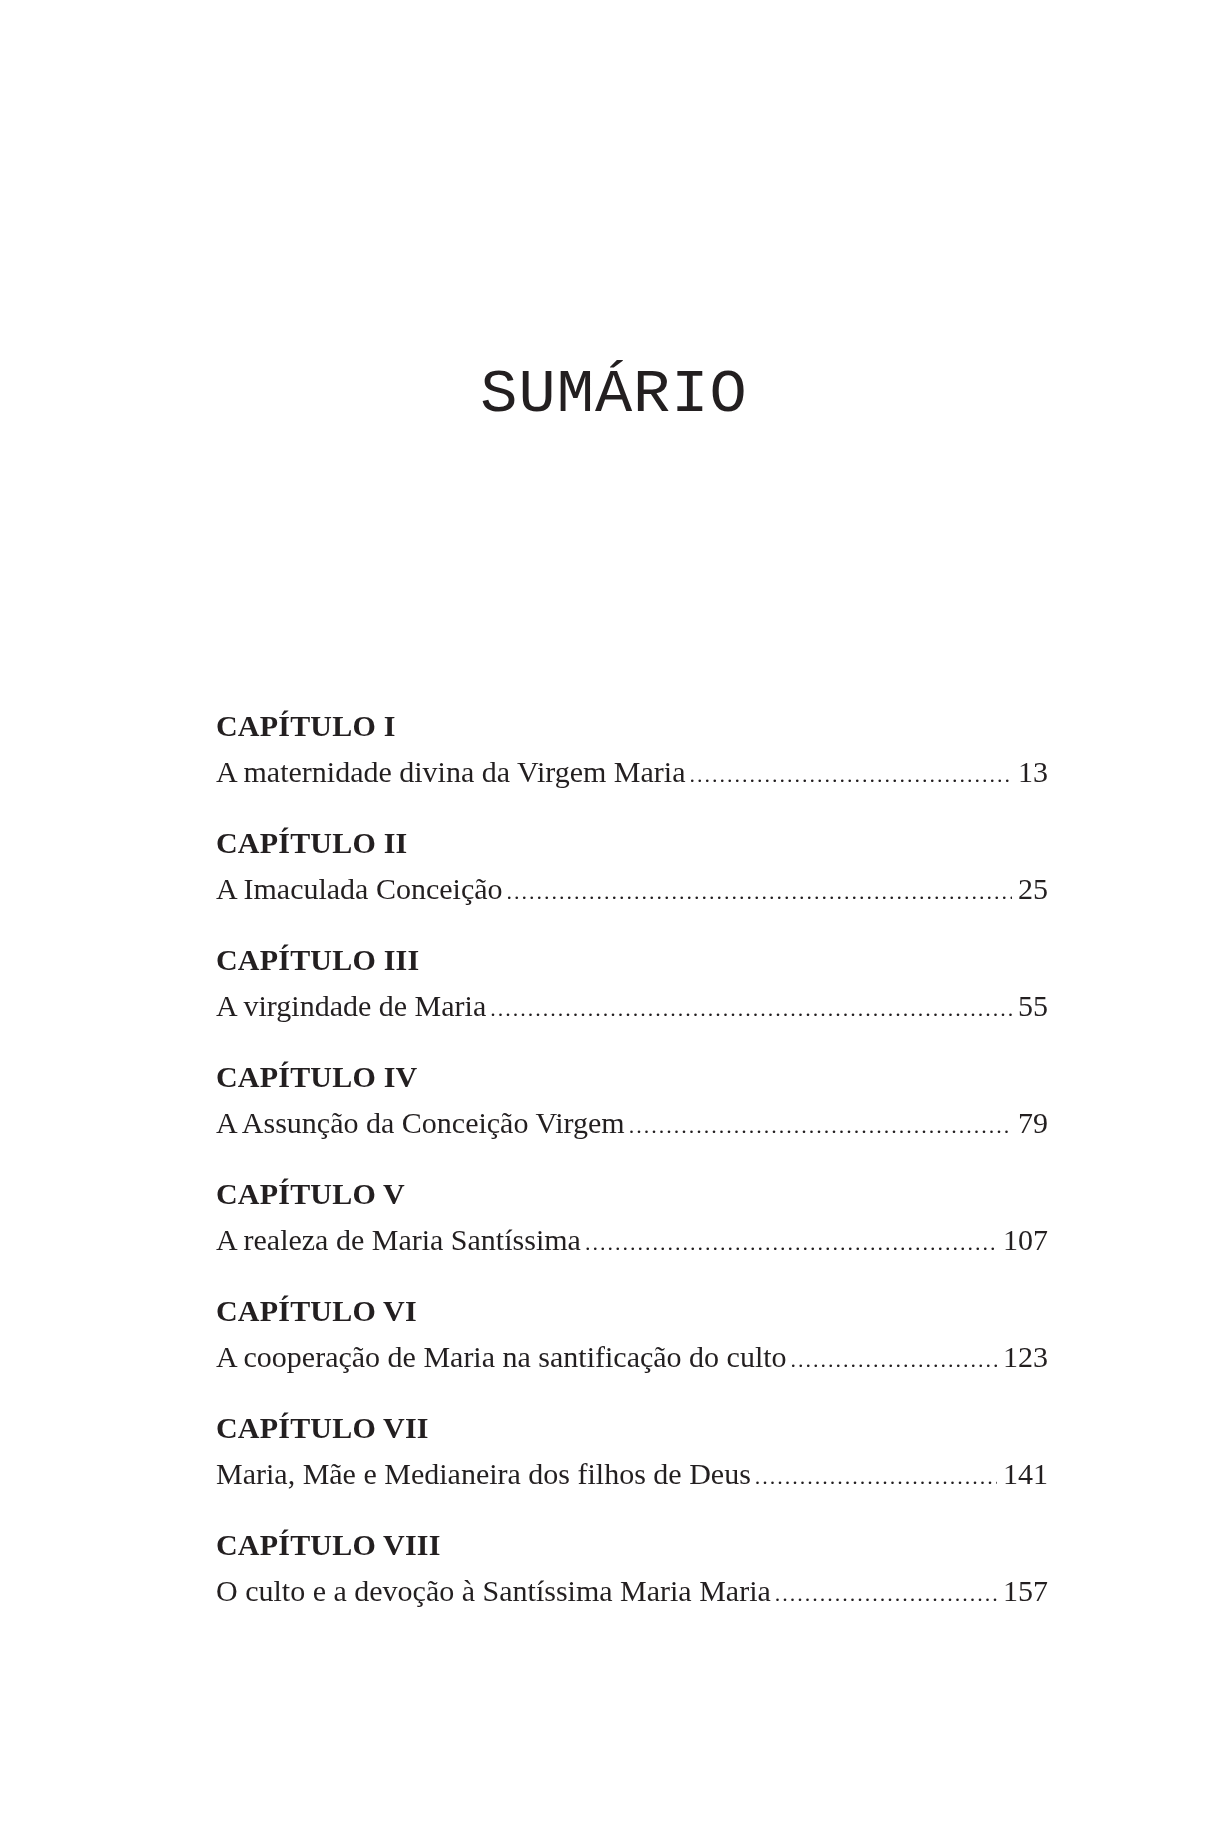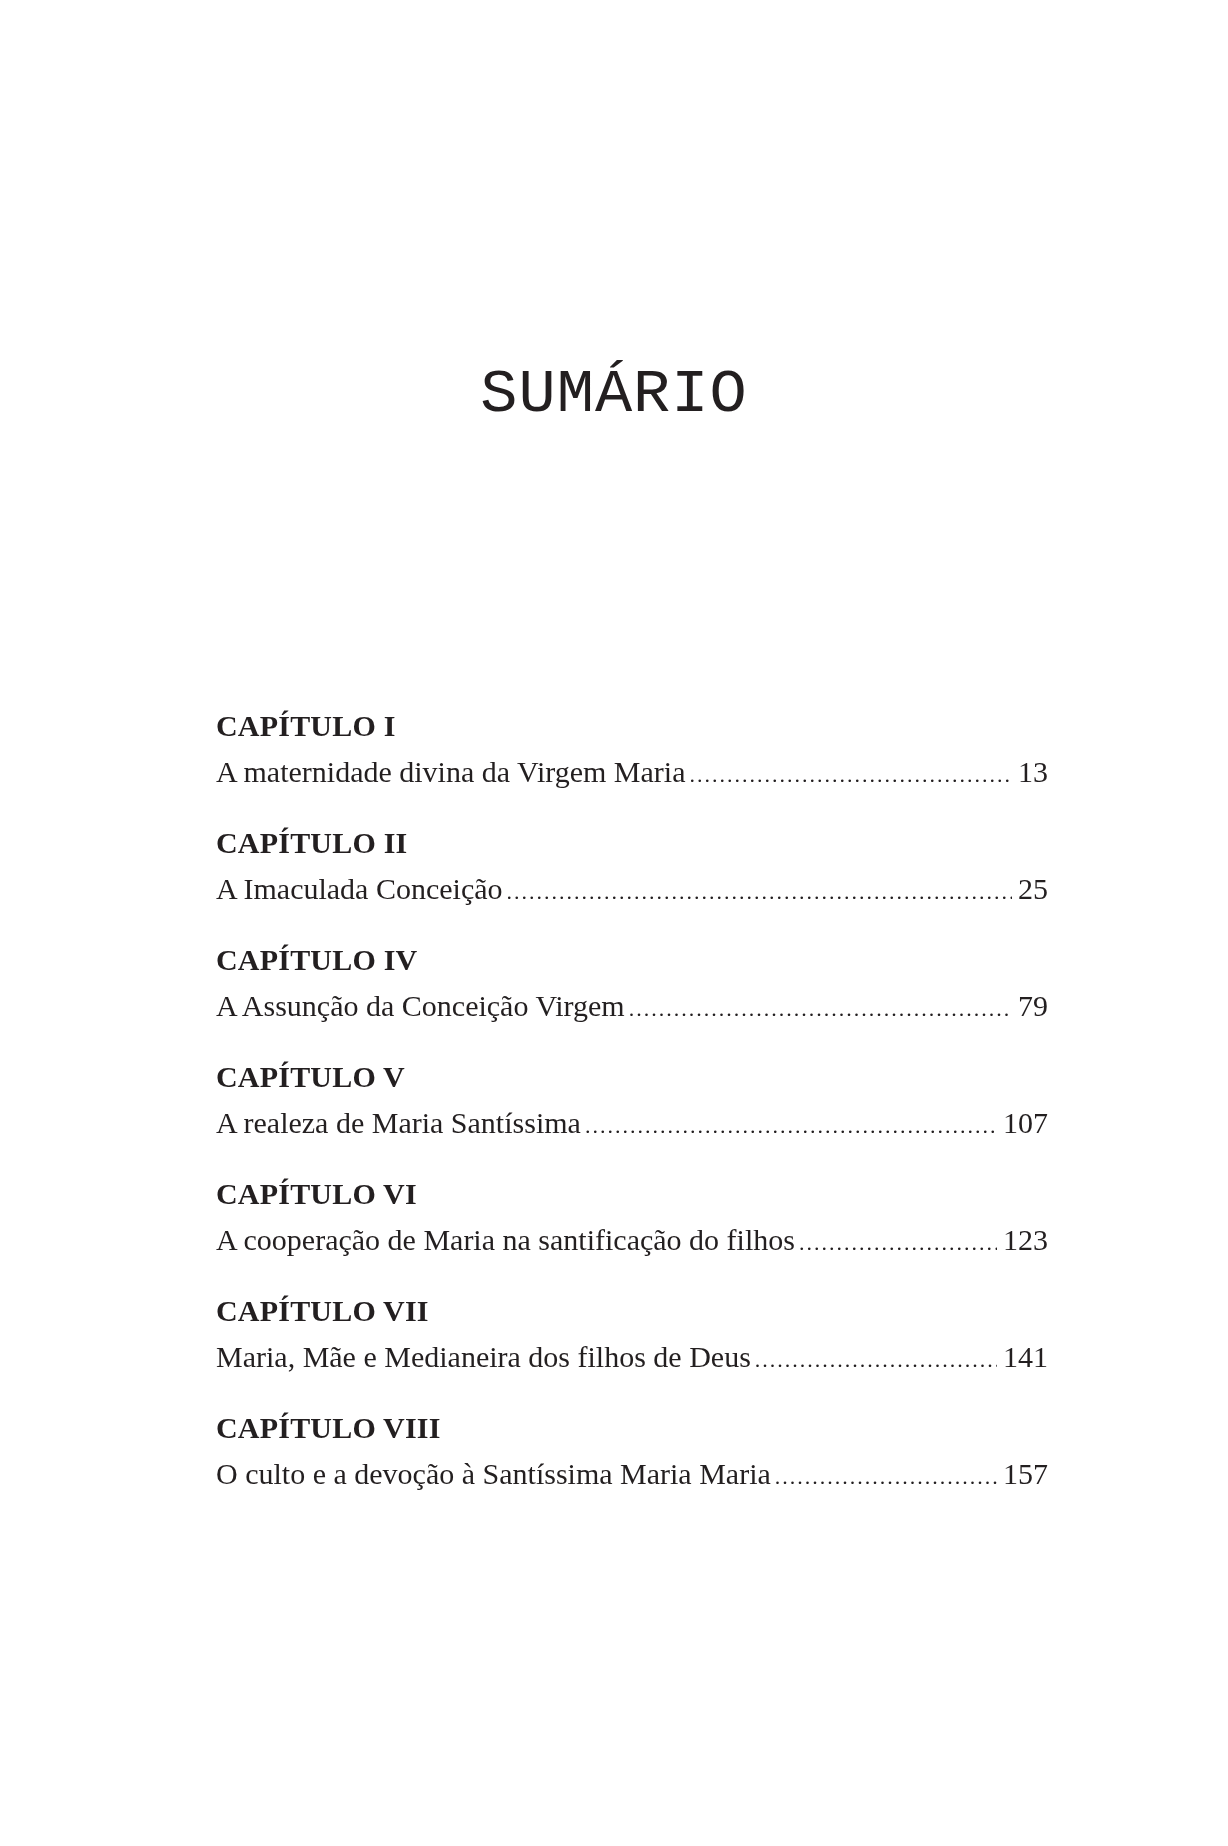--- a/index.html
+++ b/index.html
@@ -43,39 +43,47 @@
   </div>
   <div class="entry">
     <div class="chap">CAPÍTULO II</div>
     <div class="line">
       <span class="txt">A Imaculada Conceição</span>
       <span class="dots"></span>
       <span class="pg">25</span>
     </div>
   </div>
   <div class="entry">
+    <div class="chap">CAPÍTULO III</div>
+    <div class="line">
+      <span class="txt">A virgindade de Maria</span>
+      <span class="dots"></span>
+      <span class="pg">55</span>
+    </div>
+  </div>
+  <div class="entry">
     <div class="chap">CAPÍTULO IV</div>
     <div class="line">
       <span class="txt">A Assunção da Conceição Virgem</span>
       <span class="dots"></span>
       <span class="pg">79</span>
     </div>
   </div>
   <div class="entry">
     <div class="chap">CAPÍTULO V</div>
     <div class="line">
       <span class="txt">A realeza de Maria Santíssima</span>
       <span class="dots"></span>
       <span class="pg">107</span>
     </div>
   </div>
   <div class="entry">
     <div class="chap">CAPÍTULO VI</div>
     <div class="line">
-      <span class="txt">A cooperação de Maria na santificação do filhos</span>
+      <span class="txt">A cooperação de Maria na santificação do culto</span>
       <span class="dots"></span>
       <span class="pg">123</span>
     </div>
   </div>
   <div class="entry">
     <div class="chap">CAPÍTULO VII</div>
     <div class="line">
       <span class="txt">Maria, Mãe e Medianeira dos filhos de Deus</span>
       <span class="dots"></span>
       <span class="pg">141</span>

